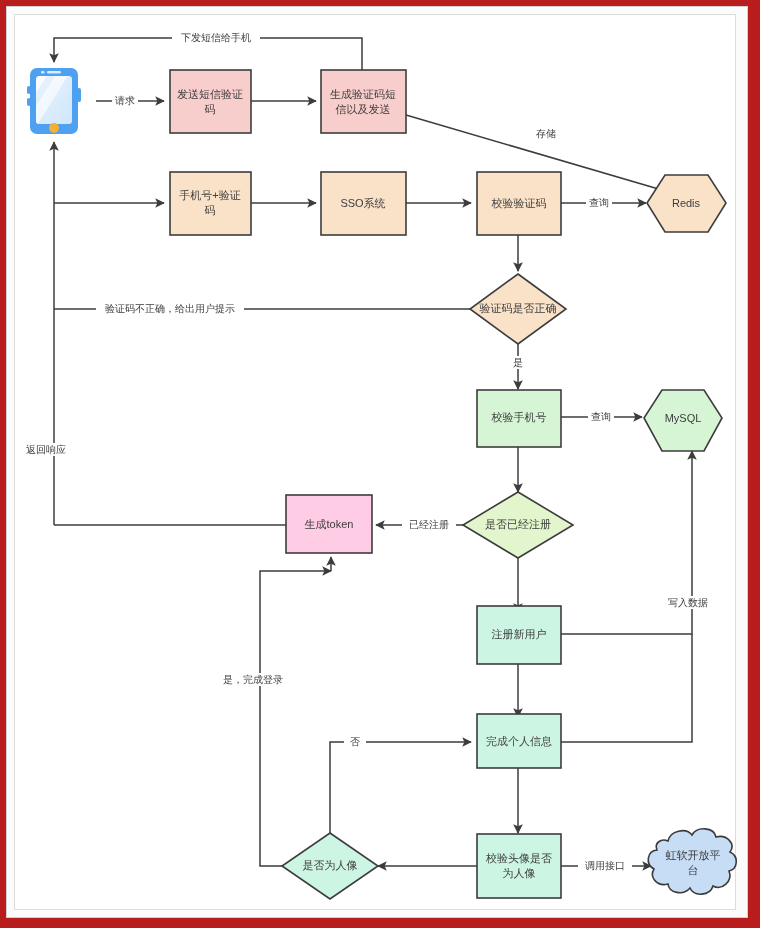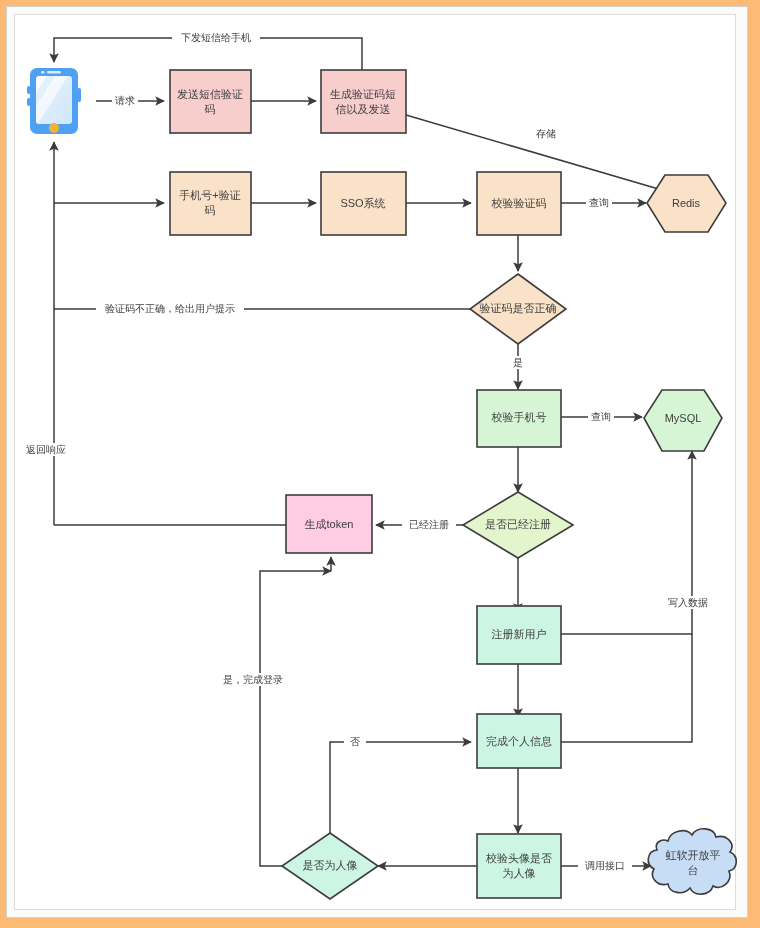--- a/index.html
+++ b/index.html
@@ -8,21 +8,21 @@
     padding: 0;
     background: #ffffff;
   }
   body {
     font-family: "Liberation Sans", "DejaVu Sans", sans-serif;
   }
   #canvas-frame {
     position: relative;
     width: 760px;
     height: 928px;
-    background: #fdba74;
+    background: #b91c1c;
     box-sizing: border-box;
     overflow: hidden;
   }
   .outer-frame {
     position: absolute;
     left: 6px;
     top: 6px;
     width: 742px;
     height: 912px;
     border: 1px solid #d0d0d0;

